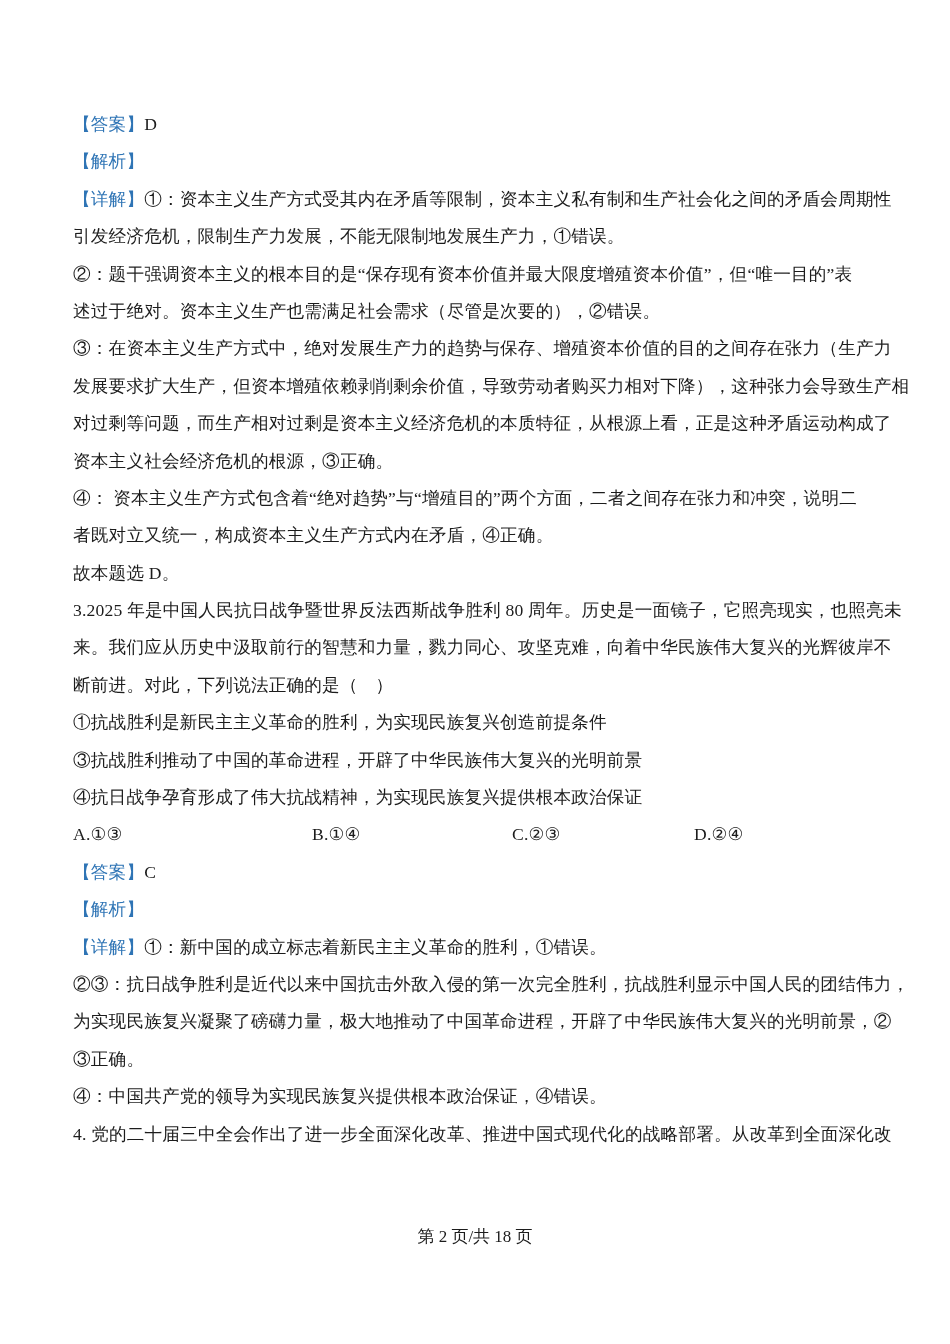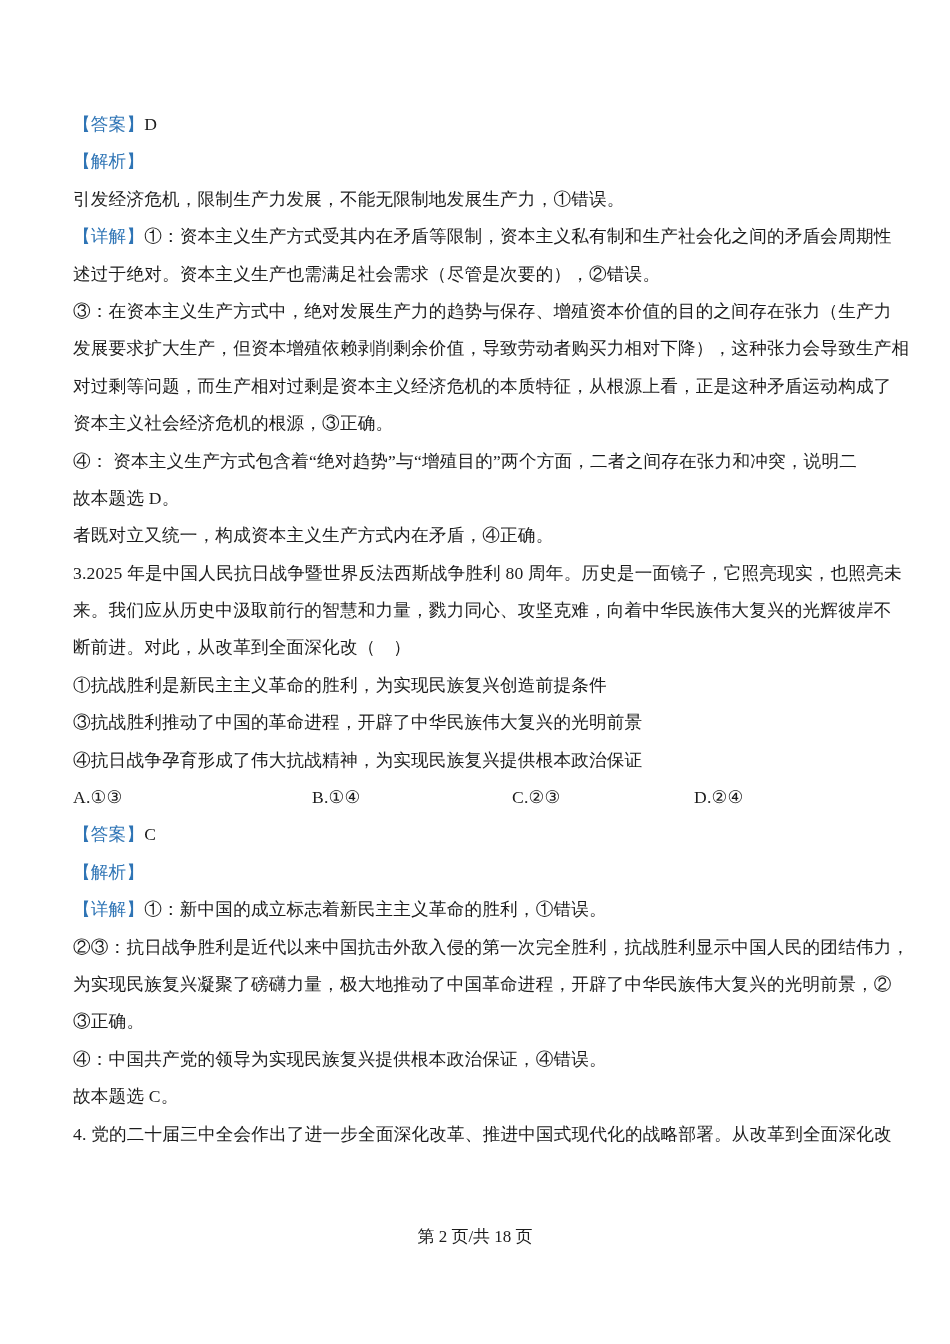--- a/index.html
+++ b/index.html
@@ -38,46 +38,46 @@
     color:#1c1c1c;
   }
 </style>
 </head>
 <body>
 
 <div class="page">
   <div class="content" id="doc-content">
       <div class="line"><span class="label">【答案】</span><span>D</span></div>
       <div class="line"><span class="label">【解析】</span><span></span></div>
+      <div class="line"><span class="label">【详解】</span><span>①：资本主义生产方式受其内在矛盾等限制，资本主义私有制和生产社会化之间的矛盾会周期性</span></div>
       <div class="line"><span>引发经济危机，限制生产力发展，不能无限制地发展生产力，①错误。</span></div>
-      <div class="line"><span class="label">【详解】</span><span>①：资本主义生产方式受其内在矛盾等限制，资本主义私有制和生产社会化之间的矛盾会周期性</span></div>
+      <div class="line"><span>②：题干强调资本主义的根本目的是“保存现有资本价值并最大限度增殖资本价值”，但“唯一目的”表</span></div>
       <div class="line"><span>述过于绝对。资本主义生产也需满足社会需求（尽管是次要的），②错误。</span></div>
       <div class="line"><span>③：在资本主义生产方式中，绝对发展生产力的趋势与保存、增殖资本价值的目的之间存在张力（生产力</span></div>
       <div class="line"><span>发展要求扩大生产，但资本增殖依赖剥削剩余价值，导致劳动者购买力相对下降），这种张力会导致生产相</span></div>
       <div class="line"><span>对过剩等问题，而生产相对过剩是资本主义经济危机的本质特征，从根源上看，正是这种矛盾运动构成了</span></div>
       <div class="line"><span>资本主义社会经济危机的根源，③正确。</span></div>
       <div class="line"><span>④： 资本主义生产方式包含着“绝对趋势”与“增殖目的”两个方面，二者之间存在张力和冲突，说明二</span></div>
+      <div class="line"><span>者既对立又统一，构成资本主义生产方式内在矛盾，④正确。</span></div>
       <div class="line"><span>故本题选 D。</span></div>
-      <div class="line"><span>者既对立又统一，构成资本主义生产方式内在矛盾，④正确。</span></div>
       <div class="line"><span>3.2025 年是中国人民抗日战争暨世界反法西斯战争胜利 80 周年。历史是一面镜子，它照亮现实，也照亮未</span></div>
       <div class="line"><span>来。我们应从历史中汲取前行的智慧和力量，戮力同心、攻坚克难，向着中华民族伟大复兴的光辉彼岸不</span></div>
-      <div class="line"><span>断前进。对此，从改革到全面深化改（　）</span></div>
+      <div class="line"><span>断前进。对此，下列说法正确的是（　）</span></div>
       <div class="line"><span>①抗战胜利是新民主主义革命的胜利，为实现民族复兴创造前提条件</span></div>
       <div class="line"><span>③抗战胜利推动了中国的革命进程，开辟了中华民族伟大复兴的光明前景</span></div>
       <div class="line"><span>④抗日战争孕育形成了伟大抗战精神，为实现民族复兴提供根本政治保证</span></div>
       <div class="line options">
         <span class="opt">A.①③</span>
         <span class="opt">B.①④</span>
         <span class="opt">C.②③</span>
         <span class="opt">D.②④</span>
       </div>
       <div class="line"><span class="label">【答案】</span><span>C</span></div>
       <div class="line"><span class="label">【解析】</span><span></span></div>
       <div class="line"><span class="label">【详解】</span><span>①：新中国的成立标志着新民主主义革命的胜利，①错误。</span></div>
       <div class="line"><span>②③：抗日战争胜利是近代以来中国抗击外敌入侵的第一次完全胜利，抗战胜利显示中国人民的团结伟力，</span></div>
       <div class="line"><span>为实现民族复兴凝聚了磅礴力量，极大地推动了中国革命进程，开辟了中华民族伟大复兴的光明前景，②</span></div>
       <div class="line"><span>③正确。</span></div>
       <div class="line"><span>④：中国共产党的领导为实现民族复兴提供根本政治保证，④错误。</span></div>
-      <div class="line"><span>故本题选 C。</span></div>
       <div class="line"><span>4. 党的二十届三中全会作出了进一步全面深化改革、推进中国式现代化的战略部署。从改革到全面深化改</span></div>
     </div>
   <div class="footer">第 2 页/共 18 页</div>
 </div>
 
 </body></html>

